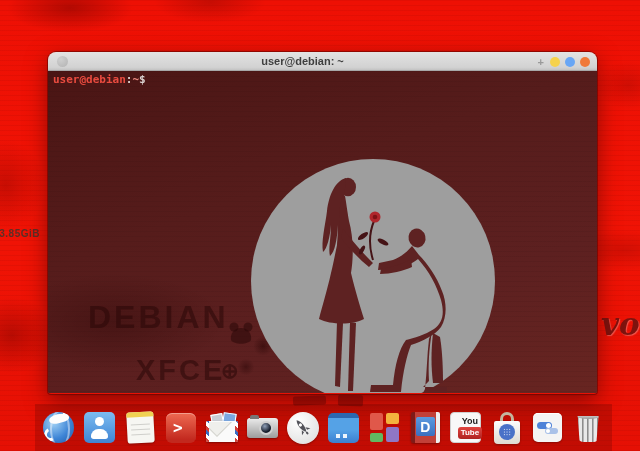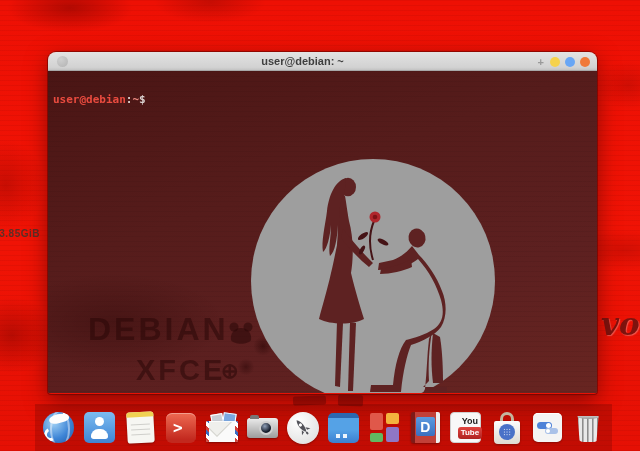--- a/index.html
+++ b/index.html
@@ -70,33 +70,32 @@
       radial-gradient(14px 14px at 215px 275px, rgba(35,2,2,.5), transparent 70%),
       radial-gradient(12px 12px at 198px 296px, rgba(35,2,2,.45), transparent 70%),
       repeating-linear-gradient(180deg, rgba(0,0,0,.05) 0 1px, transparent 1px 5px),
       linear-gradient(160deg,#4a1514 0%, #561c1b 38%, #5d2020 70%, #682521 100%);
   }
 
   .prompt {
     position:absolute; left:5px; top:2px; z-index:5;
     font-family:"DejaVu Sans Mono", monospace; font-size:11px; font-weight:bold;
     white-space:pre;
-    margin-top:20px;
   }
   .p-user { color:#e94b3f; }
   .p-sep, .p-sym { color:#d9d0ce; }
   .p-path { color:#e98a80; }
 
   .scene { position:absolute; left:203px; top:88px; z-index:1; }
 
   .wp-word {
     position:absolute; z-index:2; color:rgba(42,7,7,.55); font-weight:bold;
     letter-spacing:3px; font-family:"Liberation Sans", sans-serif;
   }
-  .wp-word.w1 { left:40px; top:240px; font-size:32px; }
+  .wp-word.w1 { left:40px; top:228px; font-size:32px; }
   .wp-word.w2 { left:88px; top:283px; font-size:29px; }
   .xfce-mouse { position:absolute; left:178px; top:248px; z-index:2; }
   .wp-globe   { position:absolute; left:173px; top:288px; z-index:2;
                 font-size:21px; color:rgba(42,7,7,.55); font-weight:bold; }
 
   
   .dock {
     position:absolute; left:35px; bottom:0; width:577px; height:47px;
     background:rgba(55,0,0,.20);
     display:flex; align-items:center; justify-content:space-evenly;

